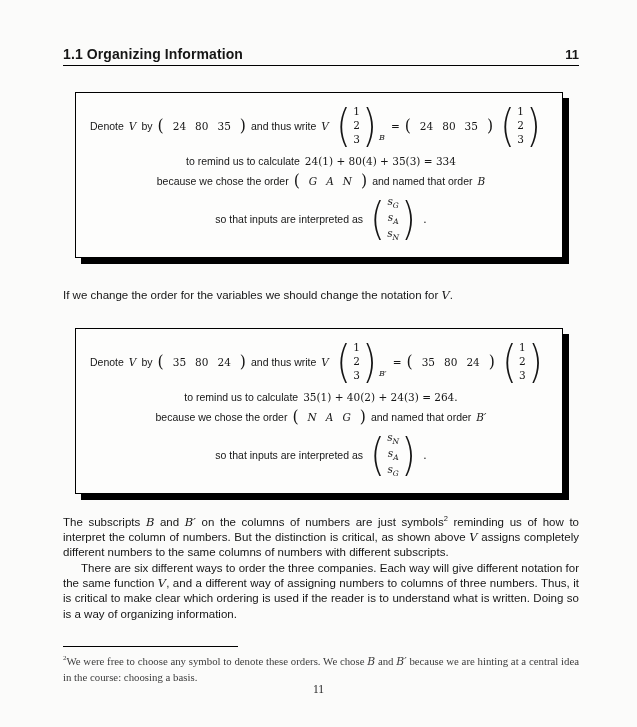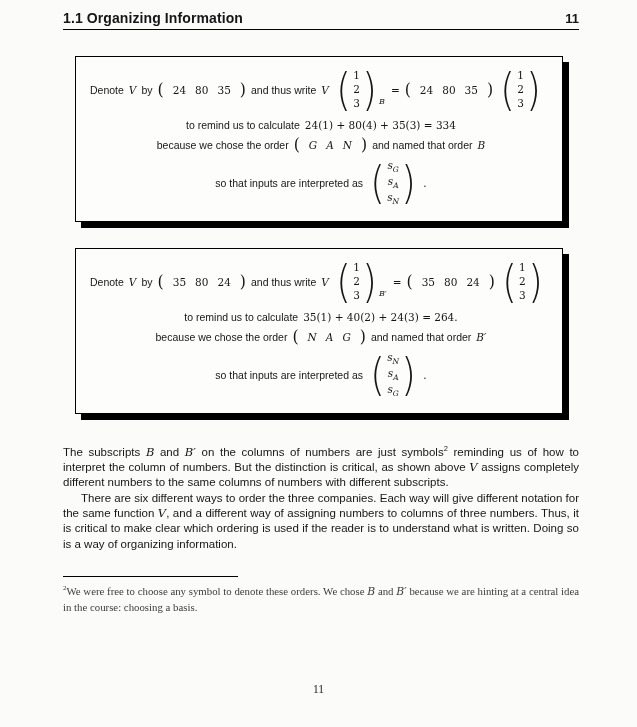--- a/index.html
+++ b/index.html
@@ -8,21 +8,21 @@
     height: 727px;
     background: #fbfbfa;
     color: #161616;
     font-family: "Liberation Sans", sans-serif;
     position: relative;
     overflow: hidden;
   }
   .page { padding: 10px 58px 0 63px; }
 
   
-  .hdr { display: flex; justify-content: space-between; align-items: baseline; }
+  .hdr { display: flex; justify-content: space-between; align-items: baseline; margin-top: 36px; }
   .hdr-title { font-weight: bold; font-size: 14px; letter-spacing: 0.1px; }
   .hdr-page  { font-weight: bold; font-size: 13px; }
   .hdr-rule  { border-bottom: 1.7px solid #000; margin-top: 3px; }
 
   
   .mathbox {
     margin: 26px 16px 0 12px;
     border: 1.4px solid #000;
     background: #fdfdfc;
     box-shadow: 6px 6px 0 #000;
@@ -41,21 +41,21 @@
   .rvec .rp { font-size: 1.5em; line-height: 0.75; font-weight: 300; }
 
   .cvec { display: inline-flex; align-items: center; font-family: "DejaVu Serif", serif; margin: 0 1px; }
   .cvec .br { font-size: 44px; line-height: 0.95; font-weight: 300; font-family: "DejaVu Sans", sans-serif; transform: scaleX(0.85); }
   .cvec .col { display: flex; flex-direction: column; align-items: center; line-height: 1.32; font-size: 10.5px; padding: 0 1px; }
   .cvec .vsub { align-self: flex-end; font-size: 8px; margin: 0 0 5px 1px; }
   .cvec .col sub { font-size: 7.5px; }
 
   
   .between { margin: 30px 0 0 0; font-size: 11.5px; }
-  .paras { margin-top: 30px; font-size: 11.5px; line-height: 1.34; text-align: justify; }
+  .paras { margin-top: 20px; font-size: 11.5px; line-height: 1.34; text-align: justify; }
   .para2 { text-indent: 18px; }
   sup.fnref { font-size: 7.5px; vertical-align: super; }
 
   
   .fnrule { width: 175px; border-top: 1.1px solid #000; margin-top: 24px; }
   .footnote {
     margin-top: 7px;
     font-family: "Liberation Serif", serif;
     font-size: 10.8px;
     line-height: 1.38;
@@ -151,20 +151,21 @@
           <span><span class="var">s</span><sub class="var">G</sub></span>
           <span><span class="var">s</span><sub class="var">A</sub></span>
           <span><span class="var">s</span><sub class="var">N</sub></span>
         </span>
         <span class="br">)</span>
       </span>
       <span class="m">.</span>
     </div>
   </section>
 
+  <p class="between"><span>If we change the order for the variables we should change the notation for </span><span class="var">V</span><span>.</span></p>
 
   <section class="mathbox">
     <div class="bx-line bx-line1">
       <span>Denote</span>
       <span class="var">V</span>
       <span>by</span>
       <span class="rvec">
           <span class="rp">(</span>
           <span>35</span>
           <span>80</span>

